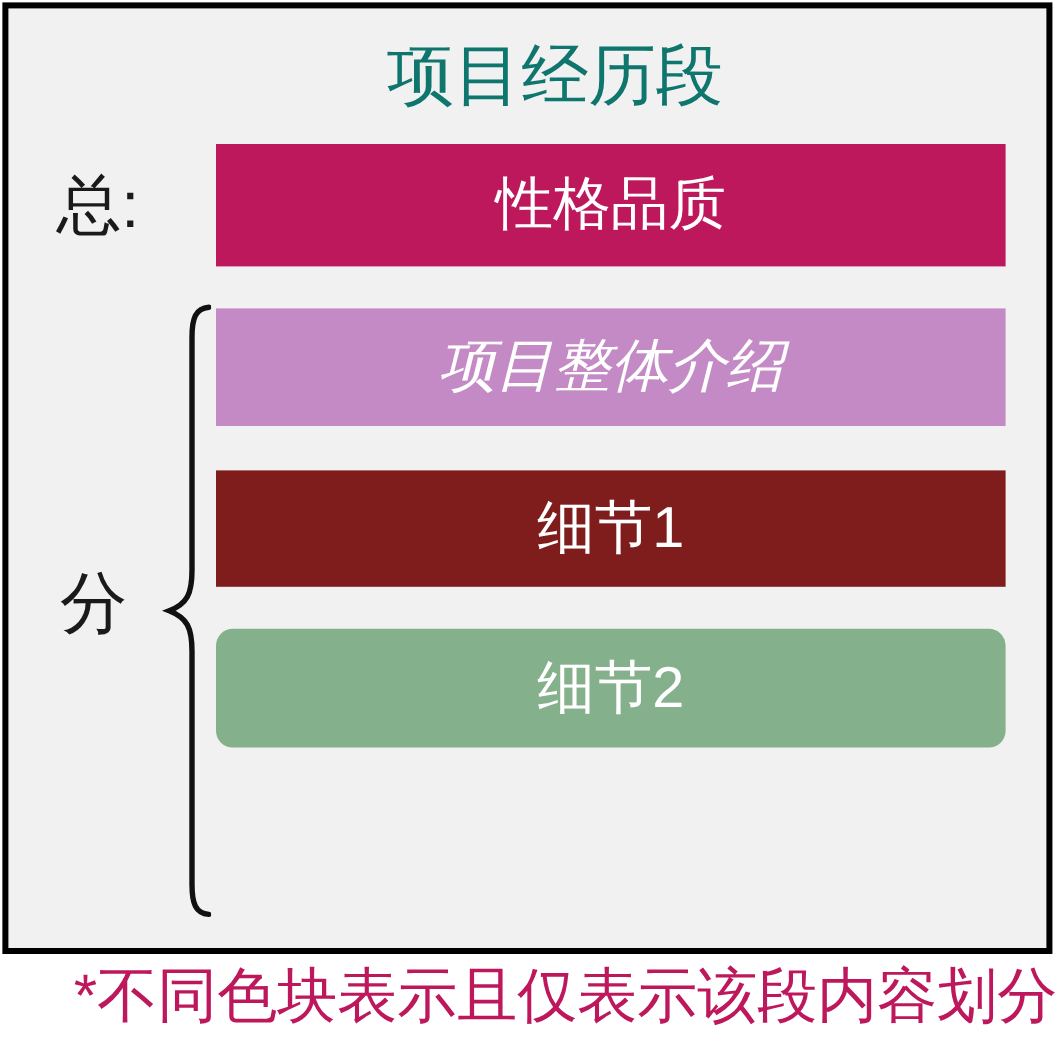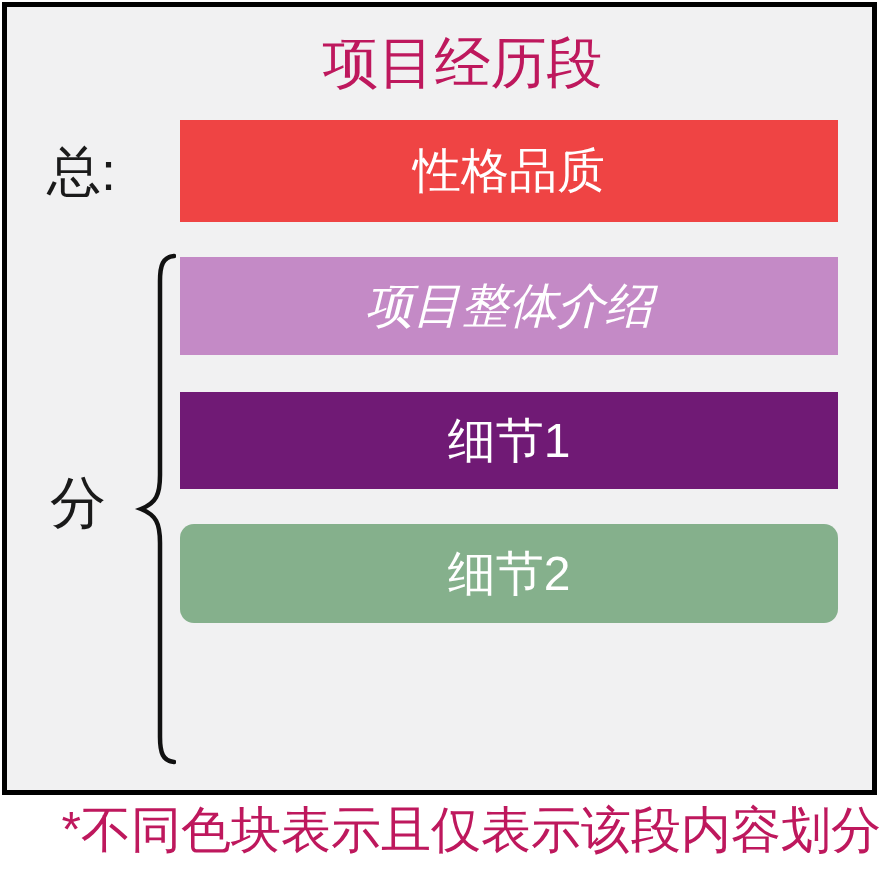--- a/index.html
+++ b/index.html
@@ -29,21 +29,21 @@
   .title {
     position: absolute;
     left: 0;
     right: 0;
     top: 26px;
     height: 60px;
     line-height: 60px;
     padding-left: 46px;
     text-align: center;
     font-size: 56px;
-    color: #be185d;
+    color: #0f766e;
     white-space: nowrap;
   }
   .bar {
     position: absolute;
     left: 173px;
     width: 658px;
     text-align: center;
     color: #ffffff;
     font-size: 48px;
     white-space: nowrap;
@@ -100,31 +100,31 @@
 <body>
 
 <div class="stage">
 
   <div class="frame">
 
     <div class="title">项目经历段</div>
 
     <div class="label-zong">总:</div>
 
-    <div class="bar bar-1" style="background: #ef4444;">性格品质</div>
+    <div class="bar bar-1" style="background: #be185d;">性格品质</div>
 
     <div class="label-fen">分</div>
 
     <svg class="brace" viewBox="0 0 42 512" xmlns="http://www.w3.org/2000/svg">
       <path d="M40 3 C 29 4, 26 12, 26 28 L 26 222 C 26 242, 22 250, 7 256 C 22 262, 26 270, 26 290 L 26 484 C 26 500, 29 508, 40 509" fill="none" stroke="#111111" stroke-width="4.5" stroke-linecap="round"></path>
     </svg>
 
     <div class="bar bar-2" style="background: rgb(196, 138, 198); font-style: italic;">项目整体介绍</div>
 
-    <div class="bar bar-3" style="background: #701a75;">细节1</div>
+    <div class="bar bar-3" style="background: #7f1d1d;">细节1</div>
 
     <div class="bar bar-4" style="background: rgb(133, 176, 140);">细节2</div>
 
 
   </div>
 
   <div class="footnote">*不同色块表示且仅表示该段内容划分</div>
 
 </div>
 

